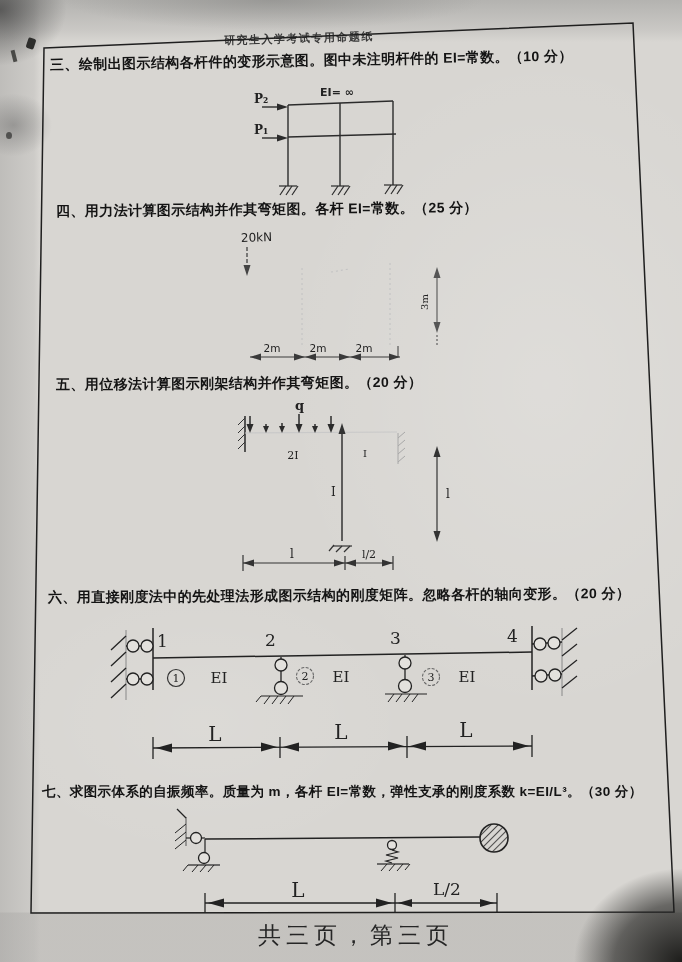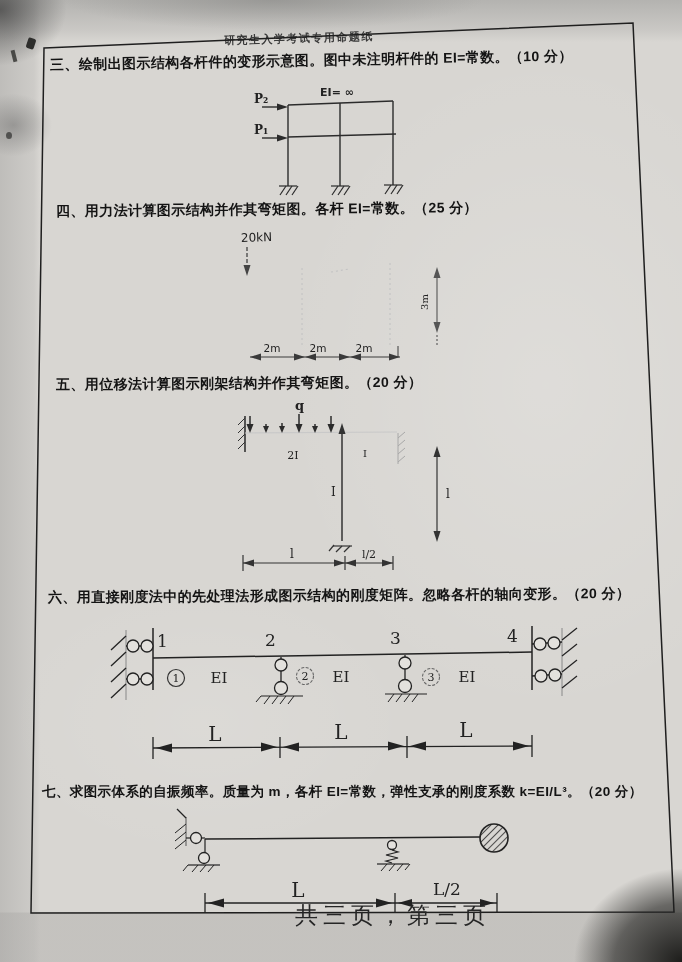--- a/index.html
+++ b/index.html
@@ -14,42 +14,42 @@
       radial-gradient(280px 40px at 40% 0%, rgba(120,120,118,.45), rgba(0,0,0,0) 75%),
       linear-gradient(to bottom, rgba(150,150,148,.55) 0px, rgba(175,174,172,.35) 30px, rgba(0,0,0,0) 42px),
       linear-gradient(to right, rgba(165,164,162,.5) 0px, rgba(180,179,177,.3) 34px, rgba(0,0,0,0) 40px),
       linear-gradient(to bottom, rgba(0,0,0,0) 912px, rgba(160,158,155,.35) 913px),
       radial-gradient(380px 480px at 80% 40%, rgba(255,255,255,.16), rgba(0,0,0,0) 70%),
       radial-gradient(300px 200px at 30% 75%, rgba(255,255,255,.10), rgba(0,0,0,0) 70%);}
   .speck{position:absolute;background:#2e2e2c;}
   .qtext{position:absolute;font-weight:700;color:#141414;font-size:14px;letter-spacing:.4px;white-space:nowrap;}
   .header{position:absolute;left:224px;top:31px;font-size:11px;font-weight:700;color:#3a3a3a;
     letter-spacing:1.5px;transform:rotate(-1.6deg);}
-  .footer{position:absolute;left:258px;top:900px;font-size:23px;color:#262626;letter-spacing:5px;
-    font-family:Liberation Serif, serif;margin-left:37px;}
+  .footer{position:absolute;left:258px;top:920px;font-size:23px;color:#262626;letter-spacing:5px;
+    font-family:Liberation Serif, serif;}
   svg text{font-family:"DejaVu Serif","Liberation Serif",serif;fill:#222;}
   svg .sans{font-family:"DejaVu Sans","Liberation Sans",sans-serif;}
 </style>
 </head>
 <body>
 
 <div id="canvas">
   <div class="bg"></div>
 
   <div class="speck" style="left:27px;top:38px;width:8px;height:11px;transform:rotate(18deg);border-radius:2px;"></div>
   <div class="speck" style="left:12px;top:50px;width:4px;height:12px;transform:rotate(-14deg);opacity:.8;"></div>
   <div class="speck" style="left:6px;top:132px;width:6px;height:7px;border-radius:50%;opacity:.7;"></div>
 
   <div class="header">研究生入学考试专用命题纸</div>
 
   <div class="qtext" style="left:50px;top:52px;transform:rotate(-1deg);">三、绘制出图示结构各杆件的变形示意图。图中未注明杆件的 EI=常数。（10 分）</div>
   <div class="qtext" style="left:56px;top:201px;transform:rotate(-0.5deg);">四、用力法计算图示结构并作其弯矩图。各杆 EI=常数。（25 分）</div>
   <div class="qtext" style="left:56px;top:375px;transform:rotate(-0.4deg);">五、用位移法计算图示刚架结构并作其弯矩图。（20 分）</div>
   <div class="qtext" style="left:48px;top:587px;transform:rotate(-0.4deg);">六、用直接刚度法中的先处理法形成图示结构的刚度矩阵。忽略各杆的轴向变形。（20 分）</div>
-  <div class="qtext" style="left:42px;top:783px;font-size:13.5px;">七、求图示体系的自振频率。质量为 m，各杆 EI=常数，弹性支承的刚度系数 k=EI/L³。（20 分）</div>
+  <div class="qtext" style="left:42px;top:783px;font-size:13.5px;">七、求图示体系的自振频率。质量为 m，各杆 EI=常数，弹性支承的刚度系数 k=EI/L³。（30 分）</div>
 
   <svg width="682" height="962" style="position:absolute;left:0;top:0;">
     <defs>
       <pattern id="hatch" width="5" height="5" patternUnits="userSpaceOnUse" patternTransform="rotate(45)">
         <line x1="0" y1="0" x2="0" y2="5" stroke="#333" stroke-width="1.7"></line>
       </pattern>
     </defs>
 
     <path d="M44,48 L633,23 L674,912 L31,913 Z" fill="none" stroke="#1f1f1f" stroke-width="1.5"></path>
 

